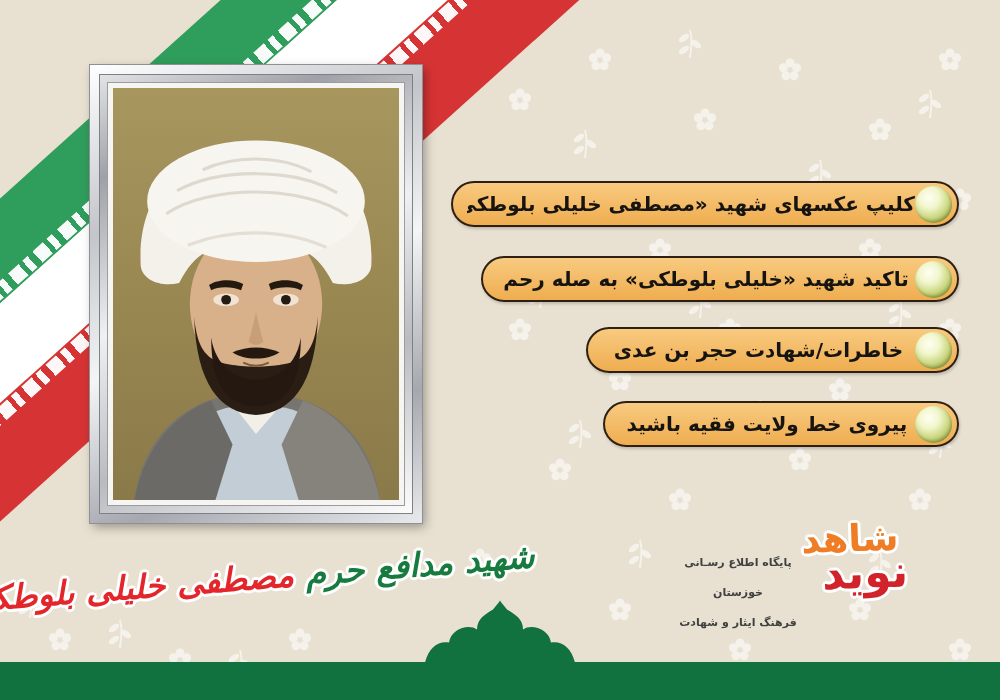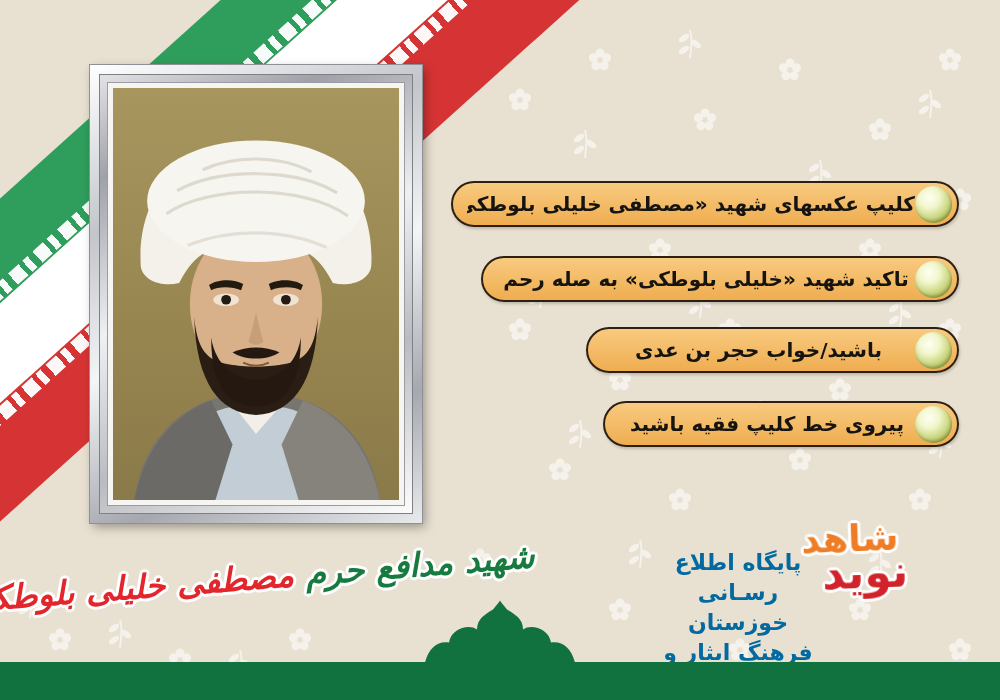--- a/index.html
+++ b/index.html
@@ -95,22 +95,22 @@
     text-align:center;transform:rotate(-2deg);
     font-weight:bold;line-height:1;
     text-shadow:
       -3px 0 0 #fff,3px 0 0 #fff,0 -3px 0 #fff,0 3px 0 #fff,
       -2px -2px 0 #fff,2px -2px 0 #fff,-2px 2px 0 #fff,2px 2px 0 #fff;
   }
   .logo-top{display:block;color:#ef7d26;font-size:37px;margin-left:-18px;}
   .logo-bottom{display:block;color:#d2232b;font-size:44px;margin-top:-6px;margin-right:-10px;}
   .org{
     position:absolute;right:172px;top:548px;width:180px;z-index:3;
-    text-align:center;color:#0369a1;font-weight:bold;
-    font-size:22px;line-height:30px;direction:rtl;
+    text-align:center;color:#404040;font-weight:bold;
+    font-size:11px;line-height:30px;direction:rtl;
   }
   
   .footer-bar{position:absolute;left:0;right:0;top:662px;height:38px;background:#11713f;z-index:4;}
   .dome{position:absolute;left:425px;top:600px;width:150px;height:63px;z-index:4;}
 </style>
 </head>
 <body>
 
 <div class="stage">
 
@@ -243,25 +243,25 @@
   <div class="pill pill-1">
     <span class="pearl"></span>
     <span class="pill-label">کلیپ عکسهای شهید «مصطفی خلیلی بلوطکی»</span>
   </div>
   <div class="pill pill-2">
     <span class="pearl"></span>
     <span class="pill-label">تاکید شهید «خلیلی بلوطکی» به صله رحم</span>
   </div>
   <div class="pill pill-3">
     <span class="pearl"></span>
-    <span class="pill-label">باشید/خواب حجر بن عدی</span>
+    <span class="pill-label">خاطرات/شهادت حجر بن عدی</span>
   </div>
   <div class="pill pill-4">
     <span class="pearl"></span>
-    <span class="pill-label">پیروی خط کلیپ فقیه باشید</span>
+    <span class="pill-label">پیروی خط ولایت فقیه باشید</span>
   </div>
 
   <div class="caption">
     <span class="caption-green">شهید مدافع حرم</span>
     <span> </span>
     <span class="caption-red">مصطفی خلیلی بلوطکی</span>
   </div>
 
   <div class="logo">
     <span class="logo-top">شاهد</span>

